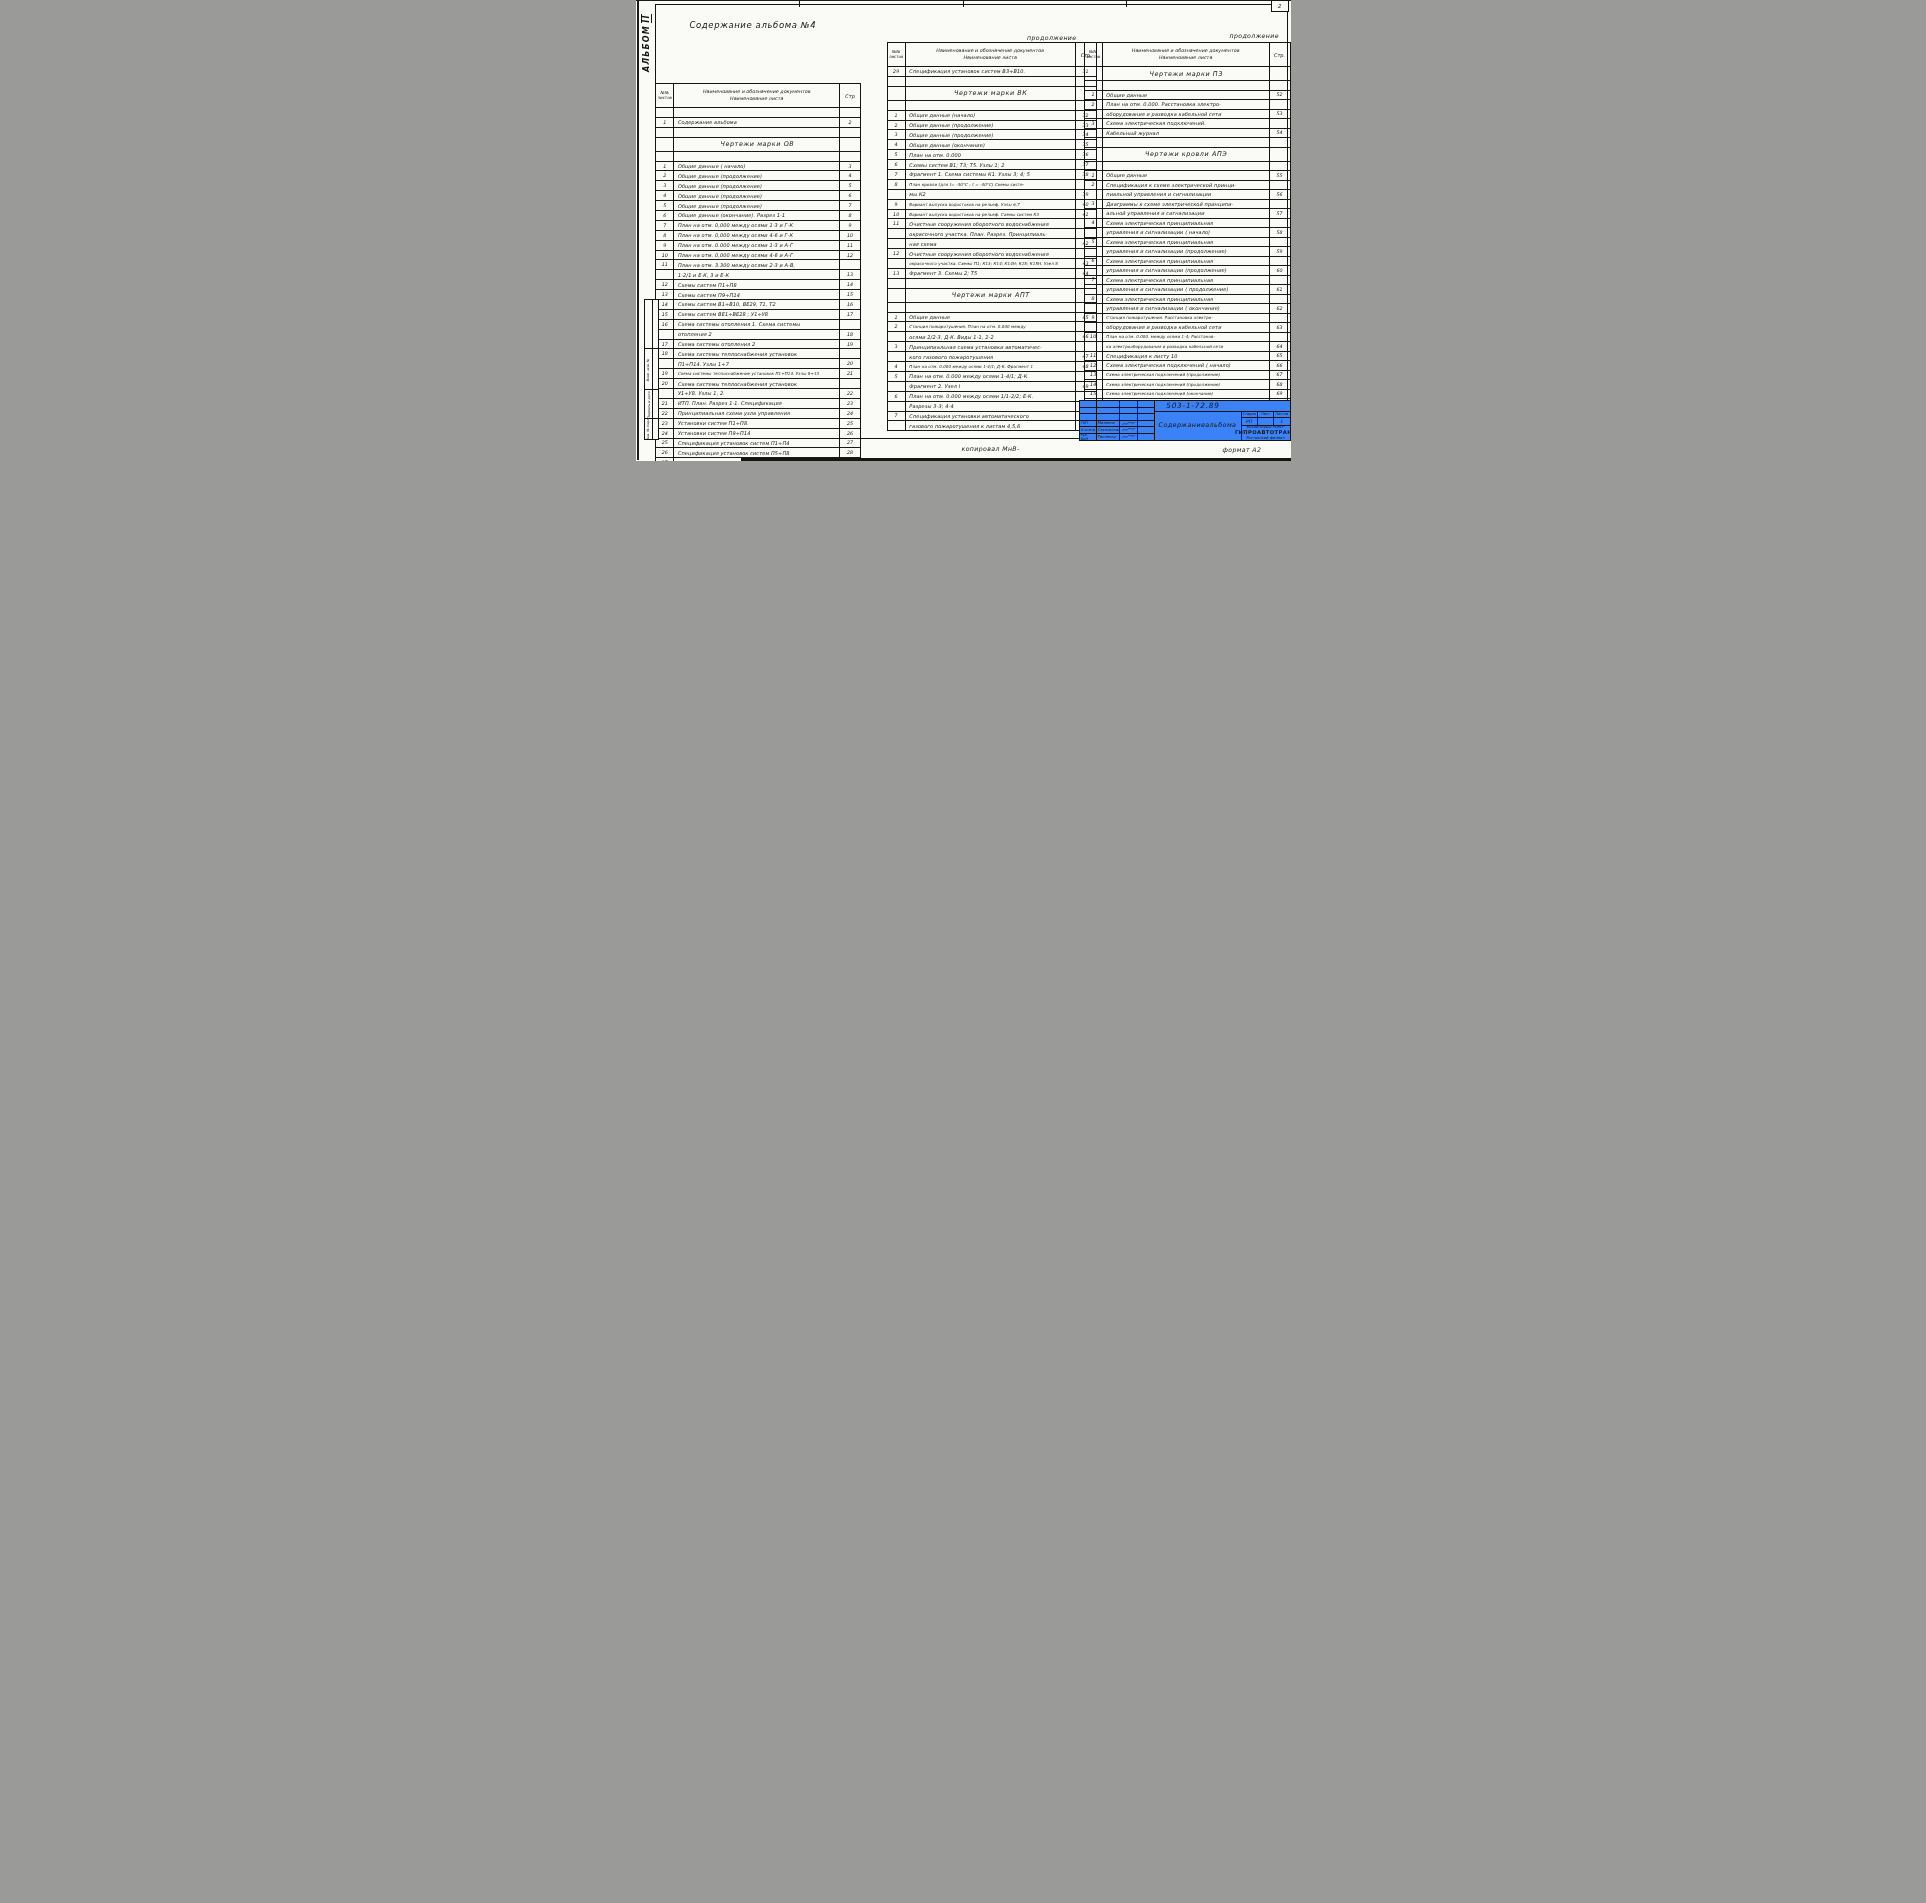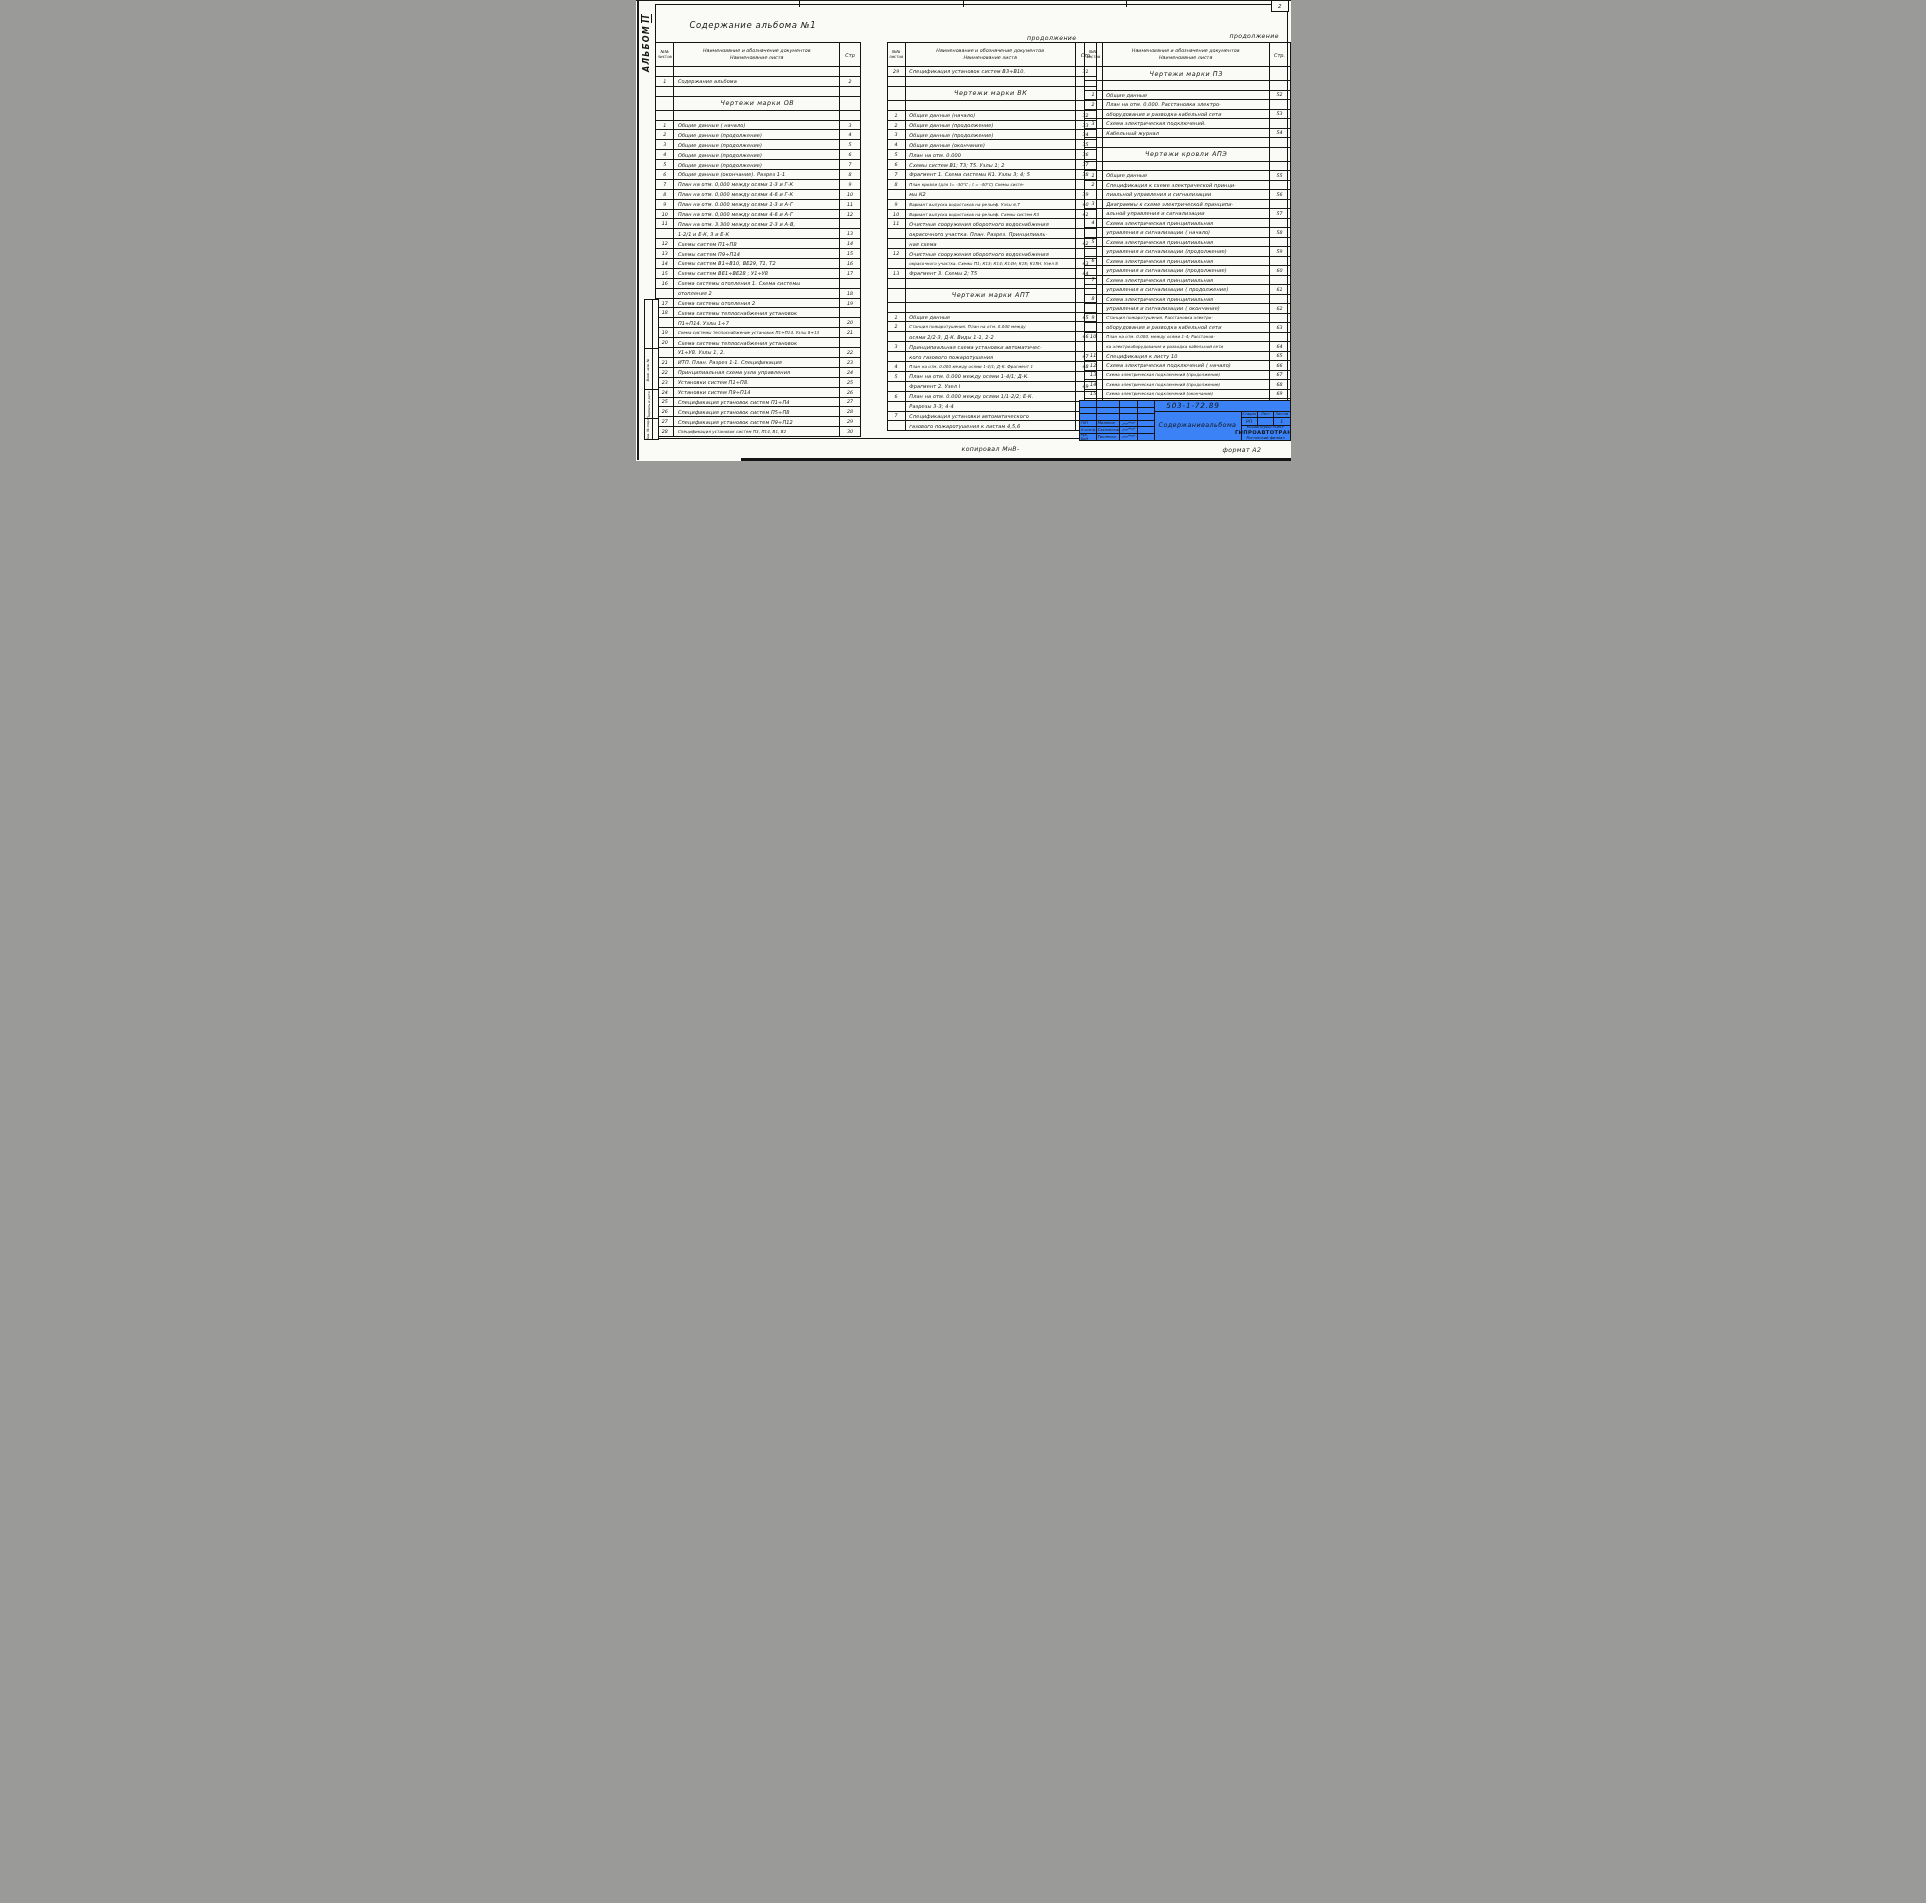--- a/index.html
+++ b/index.html
@@ -93,25 +93,25 @@
   <div class="tick" style="left:490px"></div>
 
   <div class="corner-box">
     <span>2</span>
   </div>
 
   <div class="album">
     <span>АЛЬБОМ</span><span class="numeral">II</span>
   </div>
 
-  <div class="sheet-title hand">Содержание альбома №1</div>
+  <div class="sheet-title hand">Содержание альбома №4</div>
   <div class="cont-label hand" style="right:214px;top:34px">продолжение</div>
   <div class="cont-label hand" style="right:11.6px;top:32px">продолжение</div>
 
-  <div class="tbl" style="left:19.6px;width:204px;">
+  <div class="tbl" style="left:19.6px;width:204px;margin-top:41px;">
     <div class="thead">
       <div class="cnum">
         <span>№№</span>
           <span>листов</span>
       </div>
       <div class="ctext">
         <span>Наименование и обозначение документов</span>
           <span>Наименование листа</span>
       </div>
       <div class="cpage">

